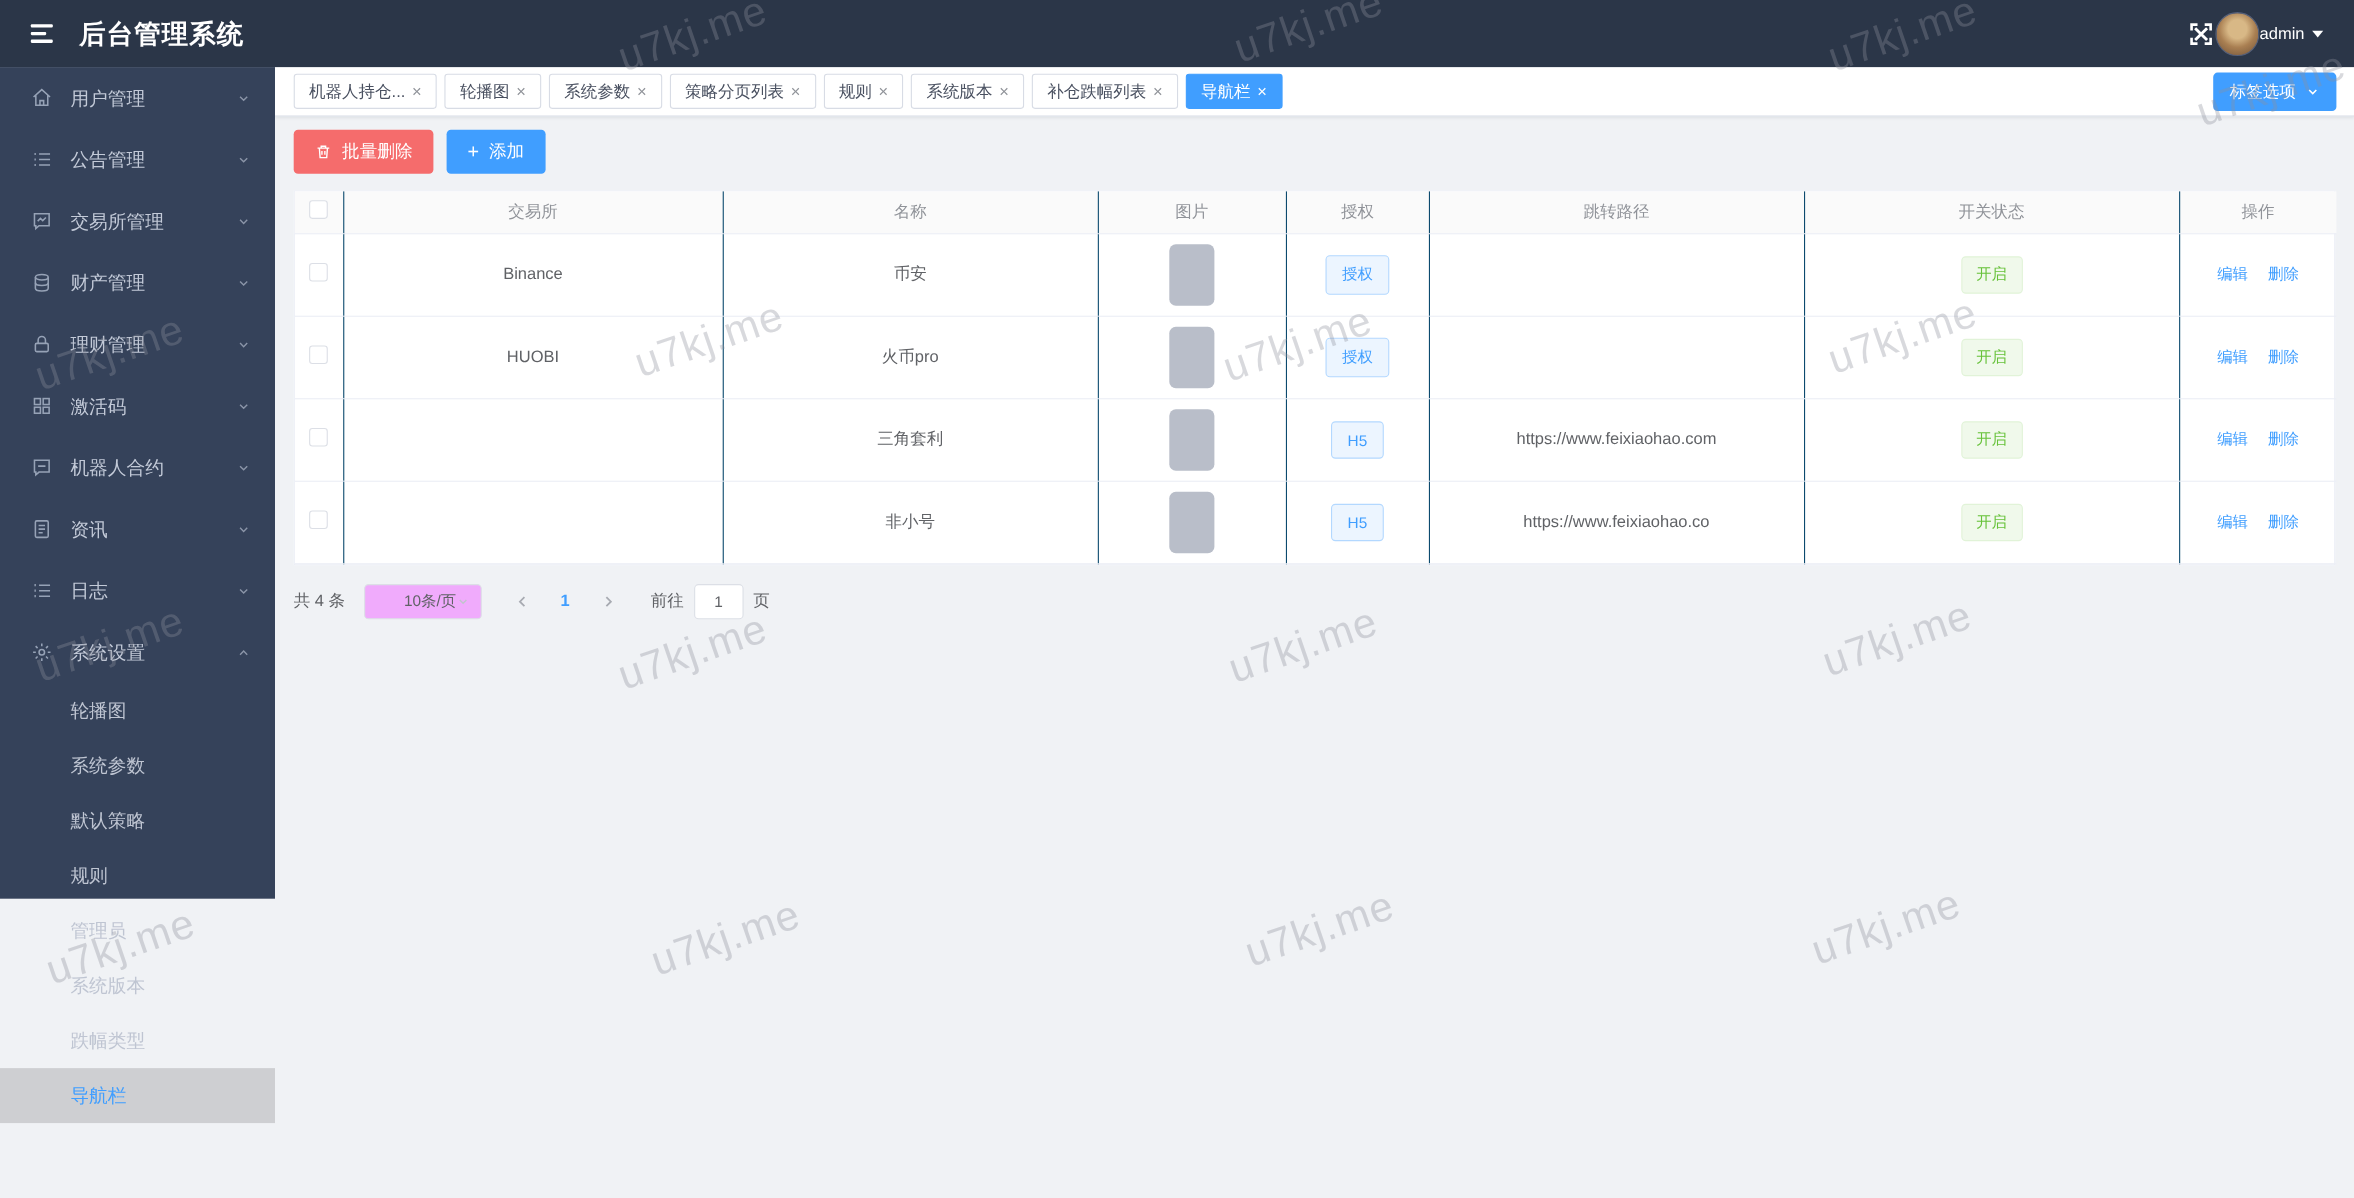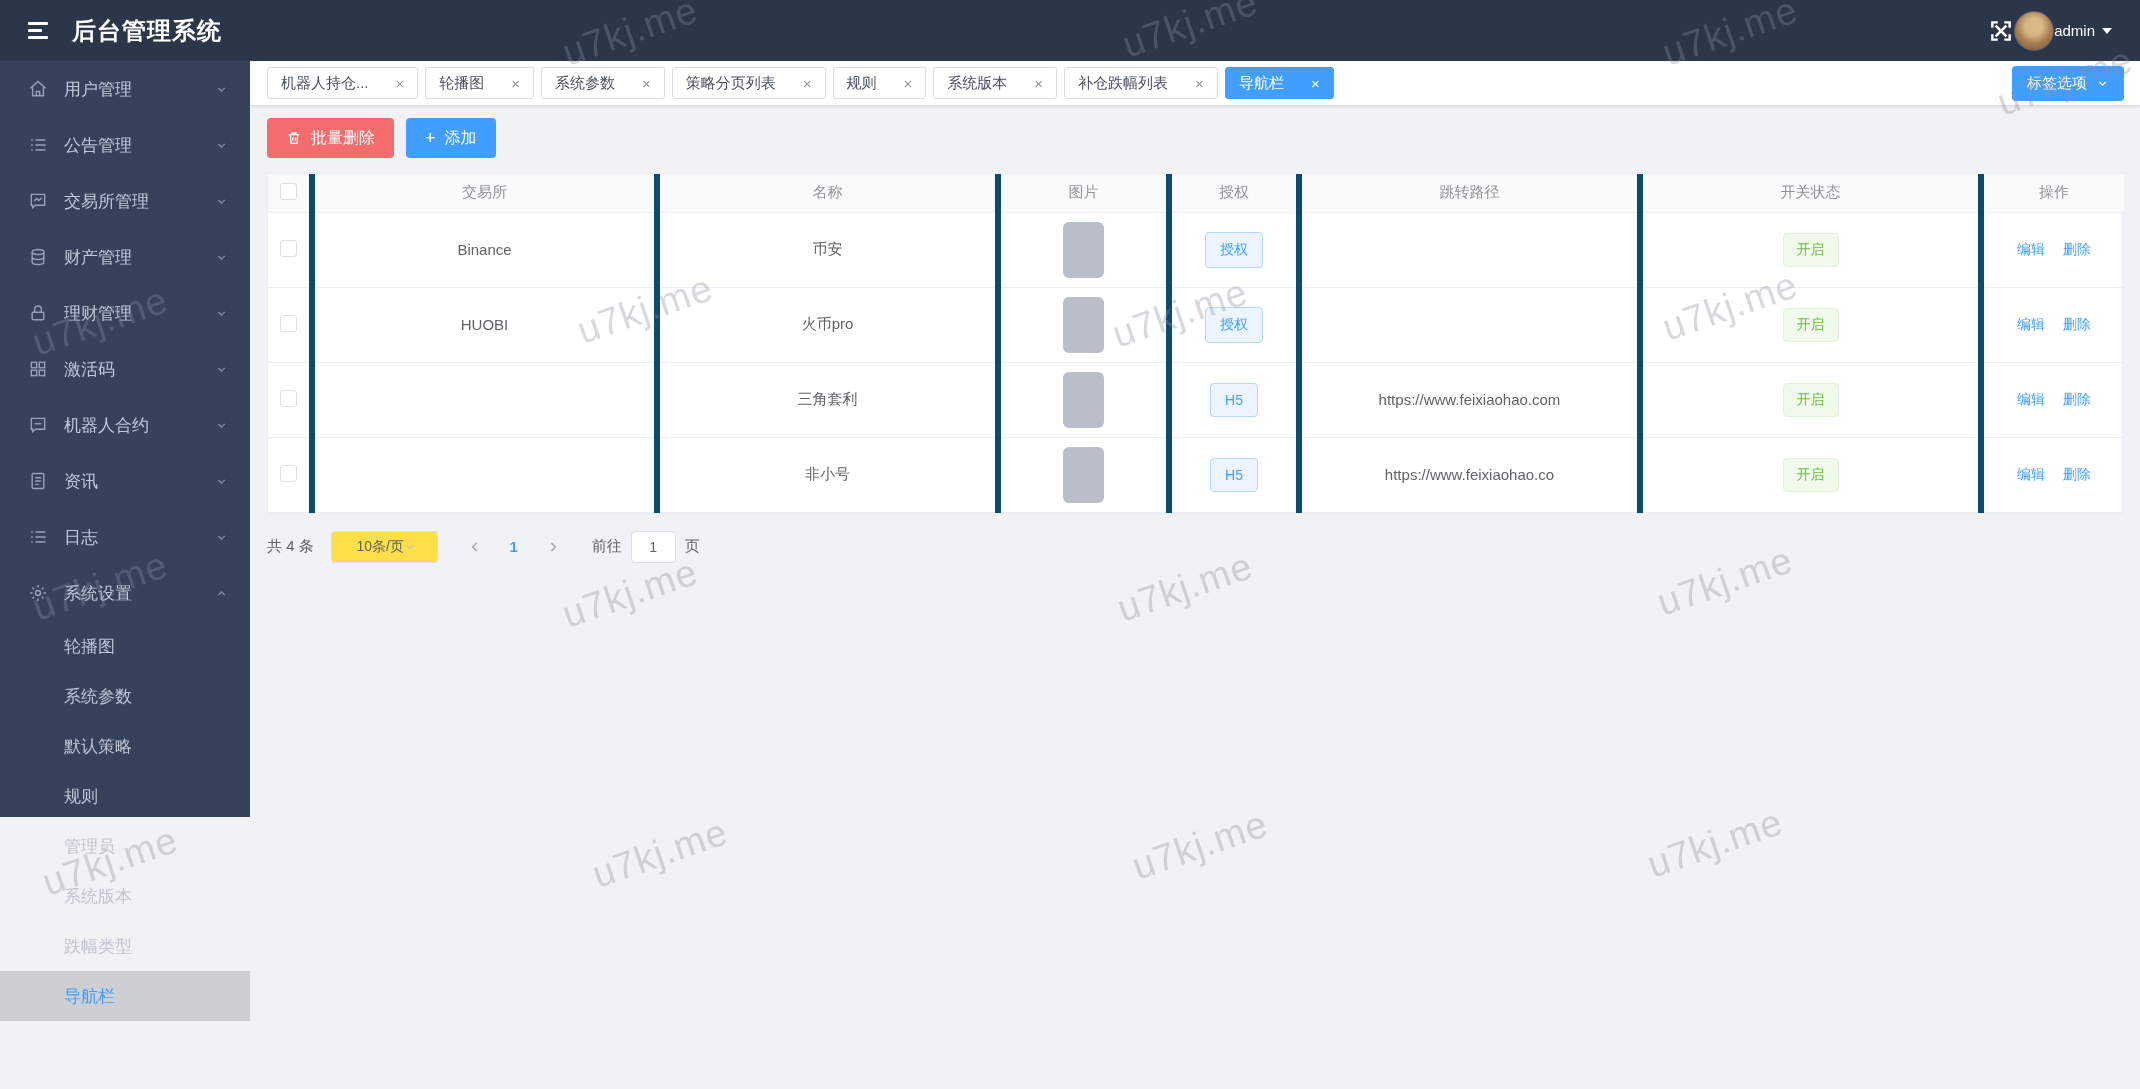--- a/index.html
+++ b/index.html
@@ -32,21 +32,21 @@
   .menu-item .mi-icon { width:20px; height:20px; margin-right:16px; color:#96a2b6; flex:0 0 auto; }
   .menu-item .arrow { position:absolute; right:22px; width:13px; height:13px; color:#8b95a8; }
   .submenu-item { height:50px; display:flex; align-items:center; padding-left:64px;
     color:#bfc5d2; font-size:17px; cursor:pointer; }
   .submenu-item.active { color:#409eff; background:rgba(0,0,0,0.14); }
 
   
   .tabbar { position:absolute; top:61px; left:250px; width:1890px; height:45px; background:#ffffff;
     border-bottom:1px solid #d8dce5; box-shadow:0 1px 3px rgba(0,21,41,.08);
     display:flex; align-items:center; padding-left:17px; z-index:3; }
-  .tag { height:32px; display:inline-flex; align-items:center; gap:27px; padding:0 13px;
+  .tag { height:32px; display:inline-flex; align-items:center; gap:6px; padding:0 13px;
     border:1px solid #d8dce5; background:#fff; color:#495060; font-size:15px;
     margin-right:7px; border-radius:3px; cursor:pointer; white-space:nowrap; }
   .tag .tag-close { font-size:15px; color:#909399; line-height:1; }
   .tag.active { background:#409eff; border-color:#409eff; color:#fff; }
   .tag.active .tag-close { color:#fff; }
   .tag-options { position:absolute; right:16px; top:5px; height:35px; padding:0 15px;
     background:#409eff; color:#fff; font-size:15px; border:none; border-radius:4px;
     display:flex; align-items:center; gap:9px; cursor:pointer; }
   .tag-options svg { width:13px; height:13px; }
 
@@ -58,38 +58,38 @@
     display:inline-flex; align-items:center; gap:9px; padding:0 19px; cursor:pointer;
     font-family:"Liberation Sans", sans-serif; }
   .btn-danger { background:#f56c6c; }
   .btn-primary { background:#409eff; }
   .btn svg { width:16px; height:16px; }
   .btn .plus { font-size:18px; line-height:1; font-weight:400; }
 
   
   .table-wrap { background:#fff; border:1px solid #ebeef5; }
   table { width:100%; border-collapse:collapse; table-layout:fixed; }
-  th, td { border-bottom:1px solid #ebeef5; border-right:6px solid #0c4a6e;
+  th, td { border-bottom:1px solid #ebeef5; border-right:1px solid #0c4a6e;
     text-align:center; vertical-align:middle; }
   th:last-child, td:last-child { border-right:none; }
   th { height:38px; background:#fafafa; color:#909399; font-size:15px; font-weight:400; }
   td { height:75px; color:#606266; font-size:15px; }
   .checkbox { display:inline-block; width:17px; height:17px; border:1px solid #dcdfe6;
     border-radius:3px; background:#fff; cursor:pointer; }
   .img-ph { width:41px; height:56px; background:#b9bec9; border-radius:6px; margin:0 auto; }
   .mini-btn { display:inline-block; padding:8px 14px; font-size:14px; color:#409eff;
     background:#ecf5ff; border:1px solid #b3d8ff; border-radius:4px; cursor:pointer; }
   .status-tag { display:inline-block; padding:7px 13px; font-size:14px; color:#67c23a;
     background:#f0f9eb; border:1px solid #e1f3d8; border-radius:4px; }
   .link { color:#409eff; font-size:14px; cursor:pointer; margin:0 7px; text-decoration:none; }
 
   
   .pagination { display:flex; align-items:center; margin-top:17px; color:#606266; font-size:15px; }
   .page-size { margin-left:17px; width:107px; height:32px; border:1px solid #dcdfe6; border-radius:4px;
-    background:#fde047; display:flex; align-items:center; justify-content:center;
+    background:#f0abfc; display:flex; align-items:center; justify-content:flex-end;
     padding:0 10px 0 14px; font-size:14px; color:#606266; cursor:pointer; }
   .page-size svg { width:12px; height:12px; color:#c0c4cc; }
   .pager { display:flex; align-items:center; gap:9px; margin-left:22px; }
   .pager-btn { width:30px; height:30px; display:flex; align-items:center; justify-content:center;
     color:#a8abb2; cursor:pointer; background:transparent; border:none; }
   .pager-btn svg { width:14px; height:14px; }
   .pager-num { min-width:30px; height:30px; display:flex; align-items:center; justify-content:center;
     color:#409eff; font-weight:bold; font-size:15px; cursor:pointer; }
   .goto { display:flex; align-items:center; margin-left:24px; gap:9px; }
   .goto-input { width:45px; height:32px; border:1px solid #dcdfe6; border-radius:4px;

